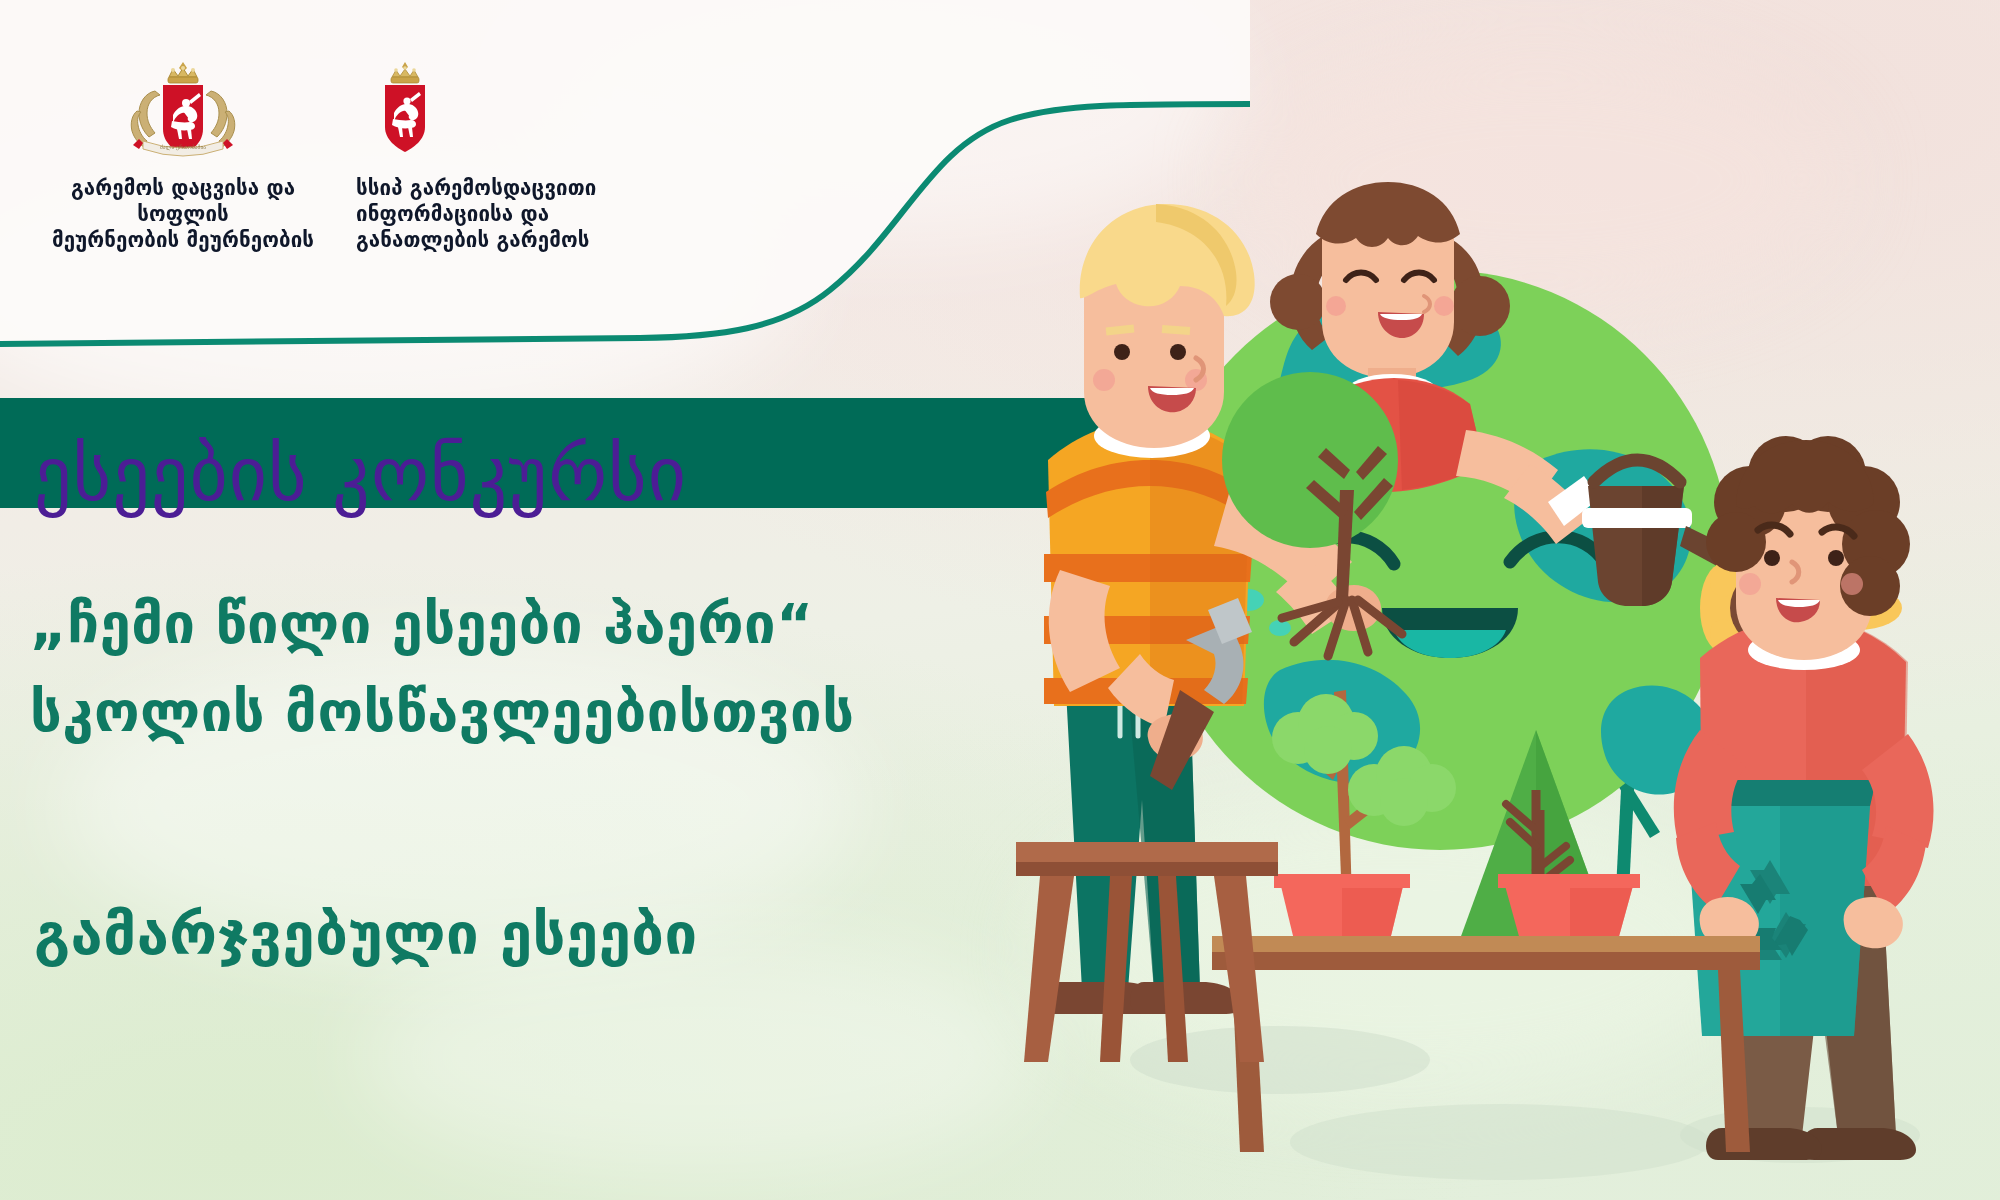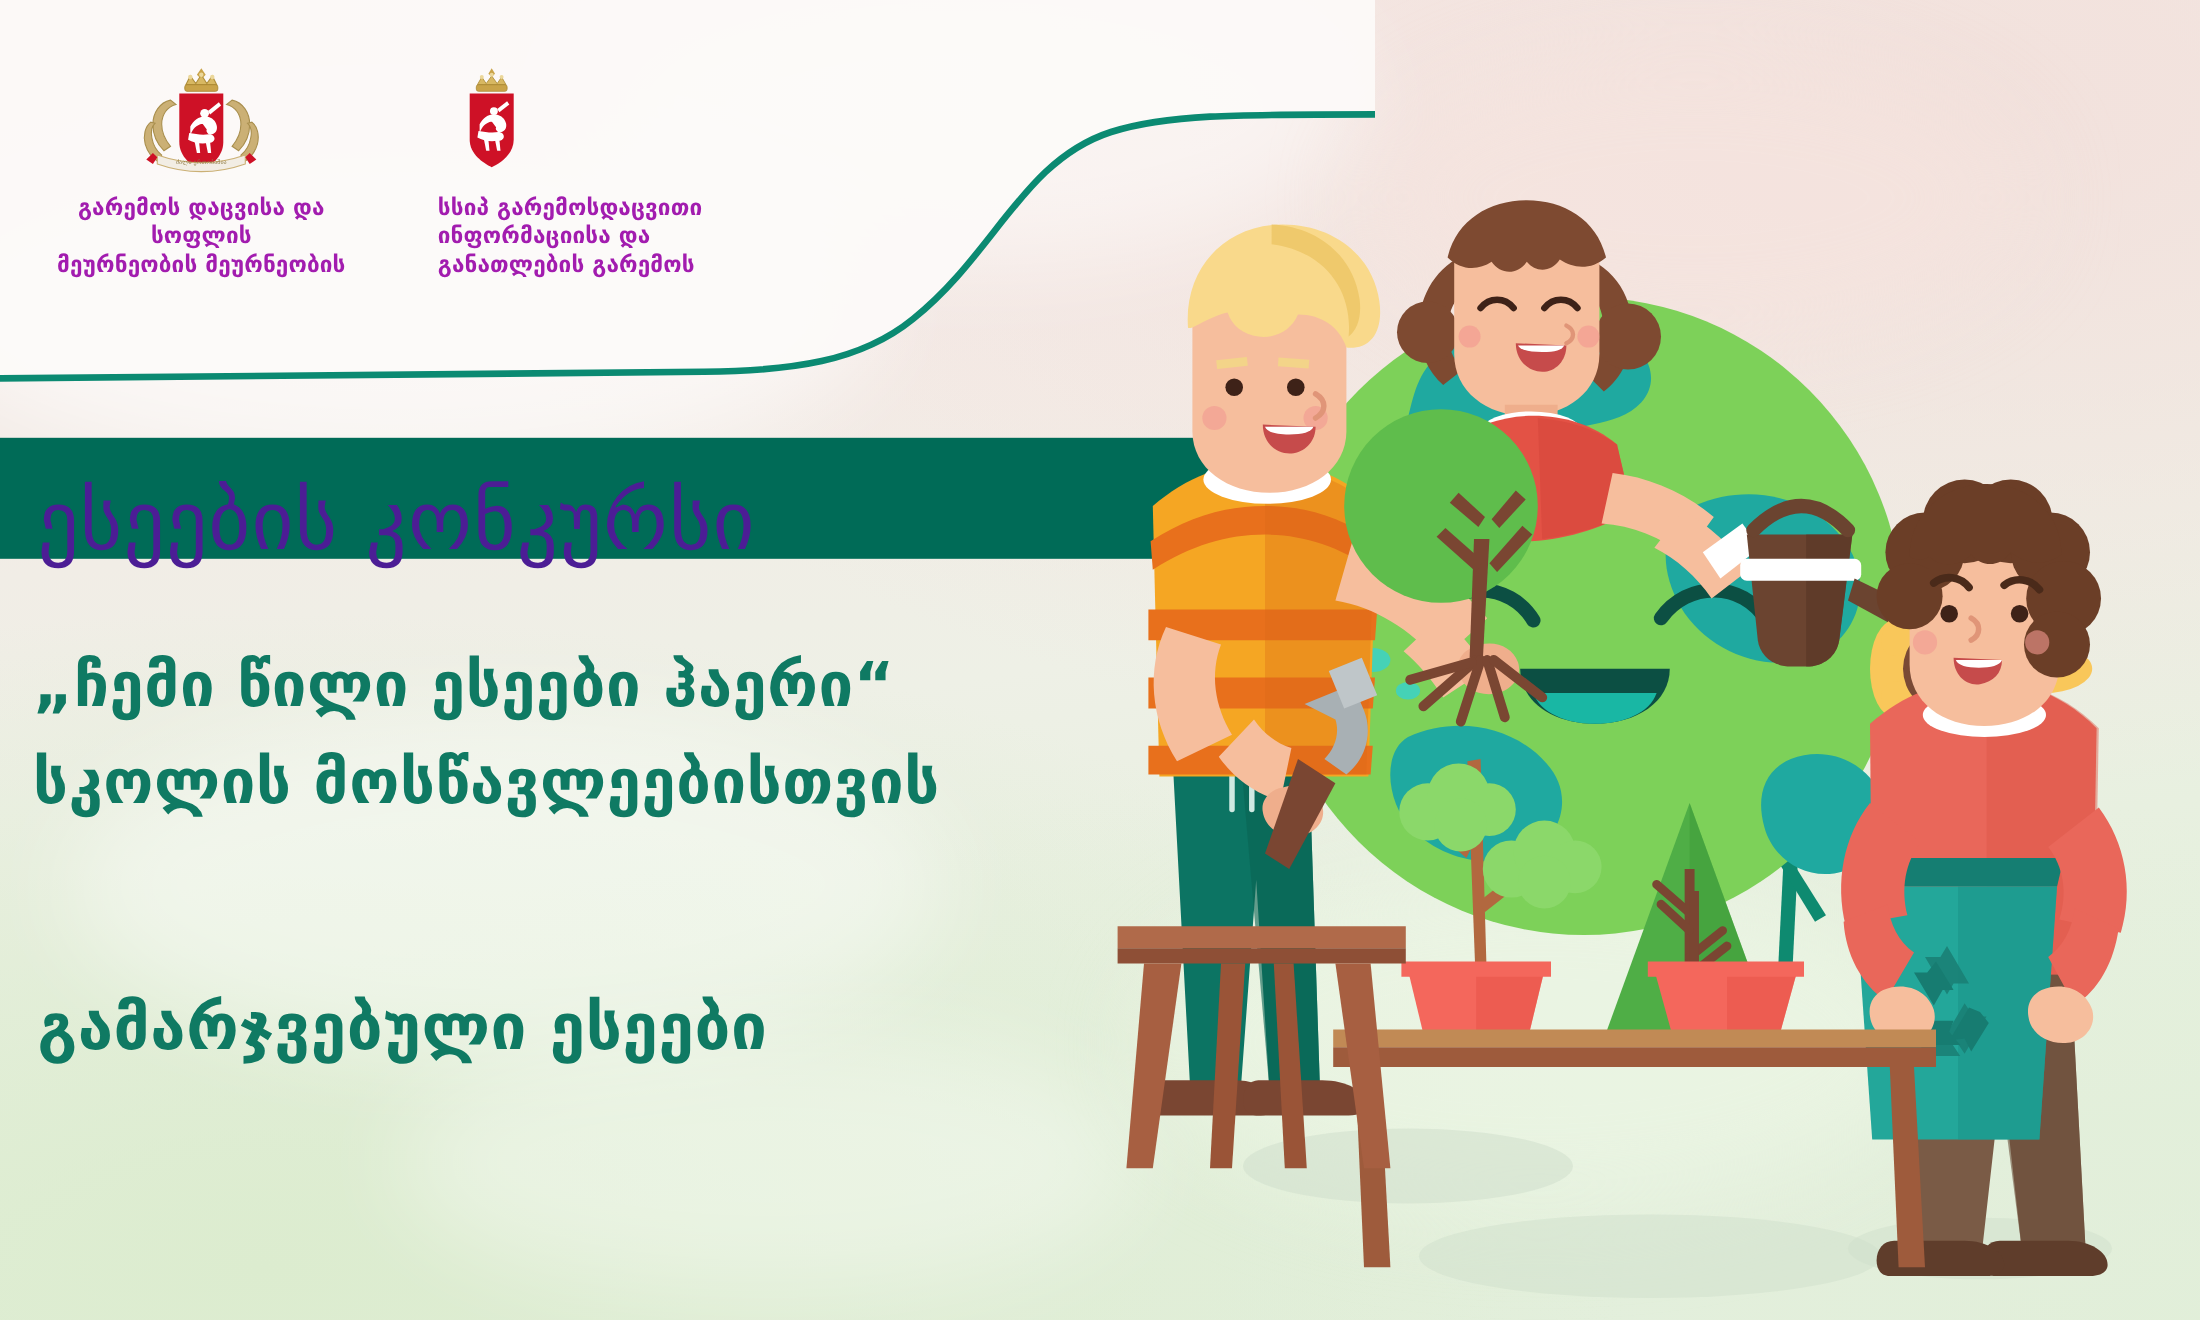--- a/index.html
+++ b/index.html
@@ -32,26 +32,26 @@
   .c6{left:18%;top:78%;width:34%;height:20%;background:rgba(255,255,255,.35);}
 
   
   .header-panel{position:absolute;left:0;top:0;width:1250px;height:352px;}
   .header-panel svg{display:block;width:100%;height:100%;}
 
   
   .logo-row{position:absolute;left:0;top:55px;display:flex;align-items:flex-start;}
   .logo-block{display:flex;flex-direction:column;align-items:center;}
   .logo-block.lb1{margin-left:38px;width:290px;}
-  .logo-block.lb2{margin-left:70px;width:330px;align-items:flex-start;}
+  .logo-block.lb2{margin-left:28px;width:330px;align-items:flex-start;}
   .crest-wrap{height:108px;display:flex;align-items:flex-end;justify-content:center;}
   .lb2 .crest-wrap{justify-content:flex-start;padding-left:18px;}
   .logo-caption{
     font-size:20.5px;font-weight:700;line-height:1.28;
-    color:#a21caf;letter-spacing:.1px;margin-top:12px;
+    color:#0f172a;letter-spacing:.1px;margin-top:12px;
   }
   .lb1 .logo-caption{text-align:center;}
   .lb2 .logo-caption{text-align:left;}
 
   
   .title-banner{
     position:absolute;left:0;top:398px;width:1124px;height:110px;
     display:flex;align-items:center;
   }
   .title-banner .bar{position:absolute;inset:0;background:#006B57;}

